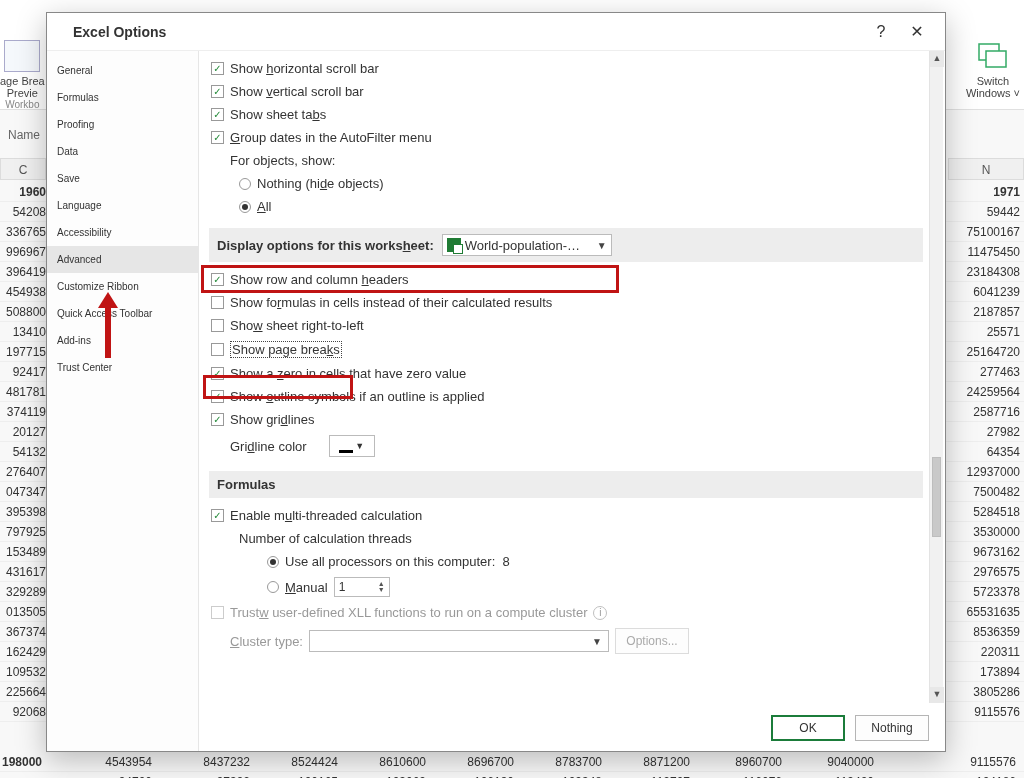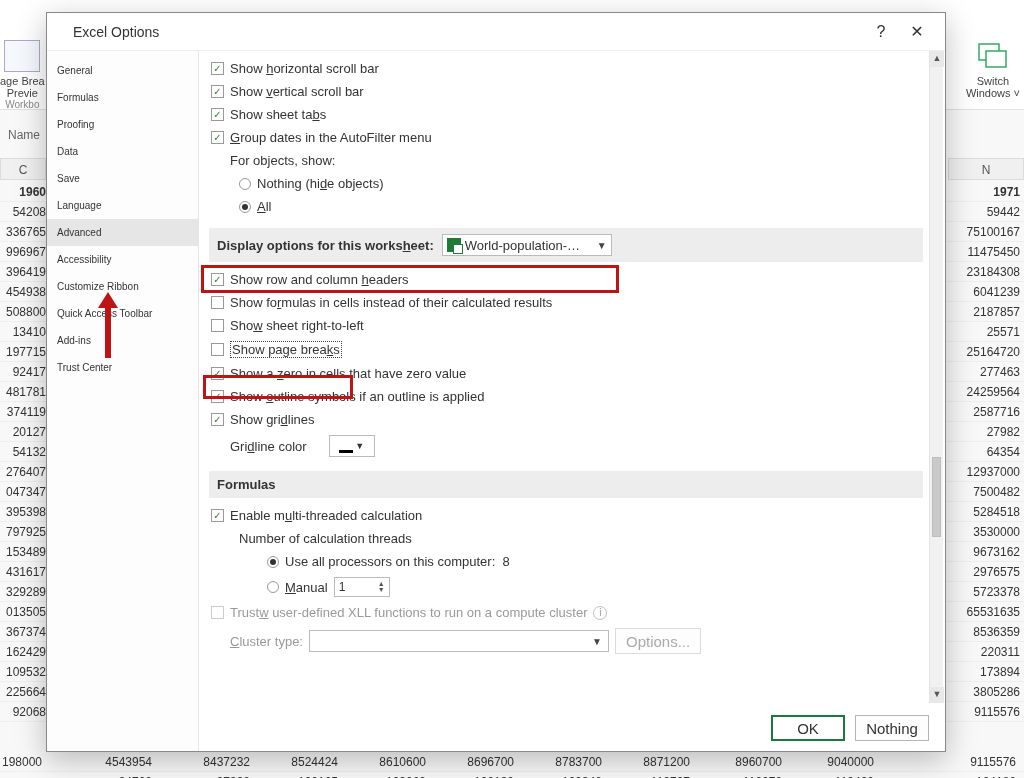--- a/index.html
+++ b/index.html
@@ -51,38 +51,38 @@
   position: absolute; text-align: right; padding-right: 0;
 }
 .cell-left { left: 0; width: 46px; }
 .cell-right { right: 4px; width: 76px; }
 
 
 .row-extra {
   position: absolute; left: 0; right: 0; height: 20px; line-height: 20px;
   border-bottom: 1px solid #eee; font-size: 12px; color: #333;
 }
-.row-extra .xl { position: absolute; left: 0; width: 46px; text-align: right; padding-right: 4px; }
+.row-extra .xl { position: absolute; left: 0; width: 46px; text-align: right; padding-right: 4px; font-weight: bold; }
 .row-extra .xc { position: absolute; text-align: right; padding-right: 4px; width: 86px; }
 .row-extra .xr { position: absolute; right: 4px; width: 76px; text-align: right; padding-right: 4px; }
 
 
 .dialog {
   position: absolute;
   left: 46px; top: 12px;
   width: 900px; height: 740px;
   background: #fff; border: 1px solid #888;
   box-shadow: 0 8px 28px rgba(0,0,0,0.25);
   display: flex; flex-direction: column;
 }
 .titlebar {
   height: 38px; display: flex; align-items: center;
   padding: 0 10px; border-bottom: 1px solid #eee;
 }
-.titlebar .title { font-size: 14px; font-weight: 400; flex: 1; padding-left: 16px; }
+.titlebar .title { font-size: 14px; font-weight: 700; flex: 1; padding-left: 16px; }
 .titlebar .tbtn { width: 36px; height: 30px; display:flex; align-items:center; justify-content:center; font-size: 16px; color:#333; }
 
 .body {
   flex: 1; display: flex; overflow: hidden;
 }
 .nav {
   width: 152px; border-right: 1px solid #e6e6e6; background: #fdfdfd;
   padding-top: 6px;
 }
 .nav-item {
@@ -163,21 +163,21 @@
 .spin .arrows { display:flex; flex-direction:column; font-size:7px; line-height:6px; color:#555; }
 
 .cluster-sel {
   border:1px solid #bbb; height:22px; width:300px; display:inline-flex; align-items:center;
   padding:0 6px; justify-content:flex-end; background:#fff;
 }
 .cluster-sel .caret { font-size:10px; color:#444; }
 
 .btn {
   min-width: 74px; height: 26px; border:1px solid #b5b5b5; background:#fdfdfd;
-  font-size: 15px; display:inline-flex; align-items:center; justify-content:center;
+  font-size: 12px; display:inline-flex; align-items:center; justify-content:center;
   padding: 0 10px;
 }
 .btn.primary { border:2px solid #1b7c3a; background:#fff; }
 .btn.disabled { color:#aaa; border-color:#dcdcdc; }
 .info-icn {
   width:14px; height:14px; border:1px solid #c0c0c0; border-radius:50%;
   display:inline-flex; align-items:center; justify-content:center; font-size:10px; color:#999;
 }
 
 .footer {
@@ -364,22 +364,22 @@
     <div class="tbtn" title="Close">✕</div>
   </div>
   <div class="body">
     <div class="nav" id="nav">
         <div class="nav-item">General</div>
         <div class="nav-item">Formulas</div>
         <div class="nav-item">Proofing</div>
         <div class="nav-item">Data</div>
         <div class="nav-item">Save</div>
         <div class="nav-item">Language</div>
+        <div class="nav-item">Accessibility</div>
         <div class="nav-item selected">Advanced</div>
-        <div class="nav-item">Accessibility</div>
         <div class="nav-item">Customize Ribbon</div>
         <div class="nav-item">Quick Access Toolbar</div>
         <div class="nav-item">Add-ins</div>
         <div class="nav-item">Trust Center</div>
       </div>
     <div class="content">
       <div class="section-scroll">
 
         <div class="opt-row">
           <span class="chk checked"></span>

